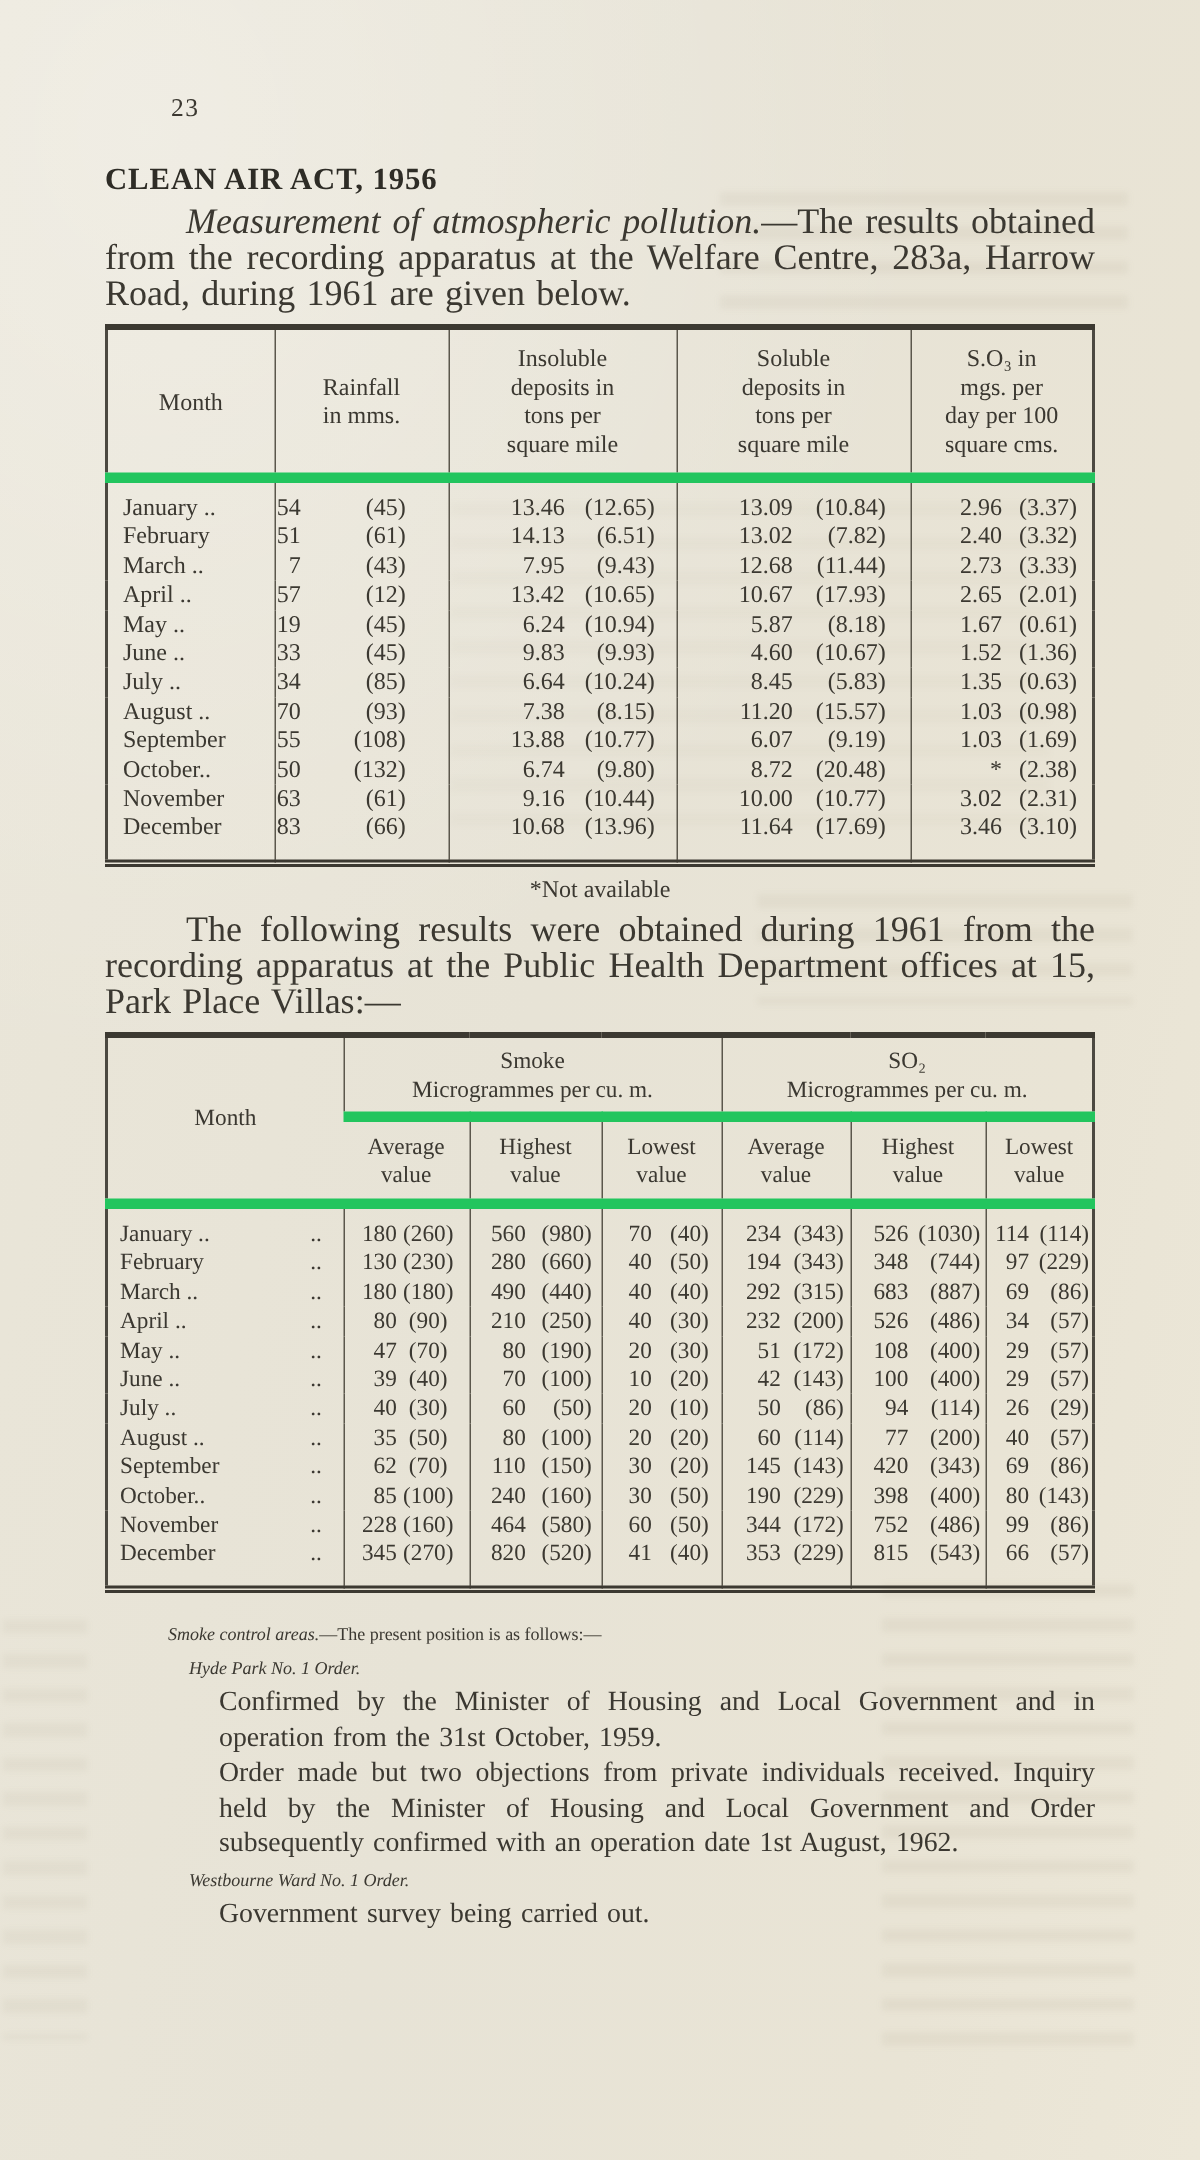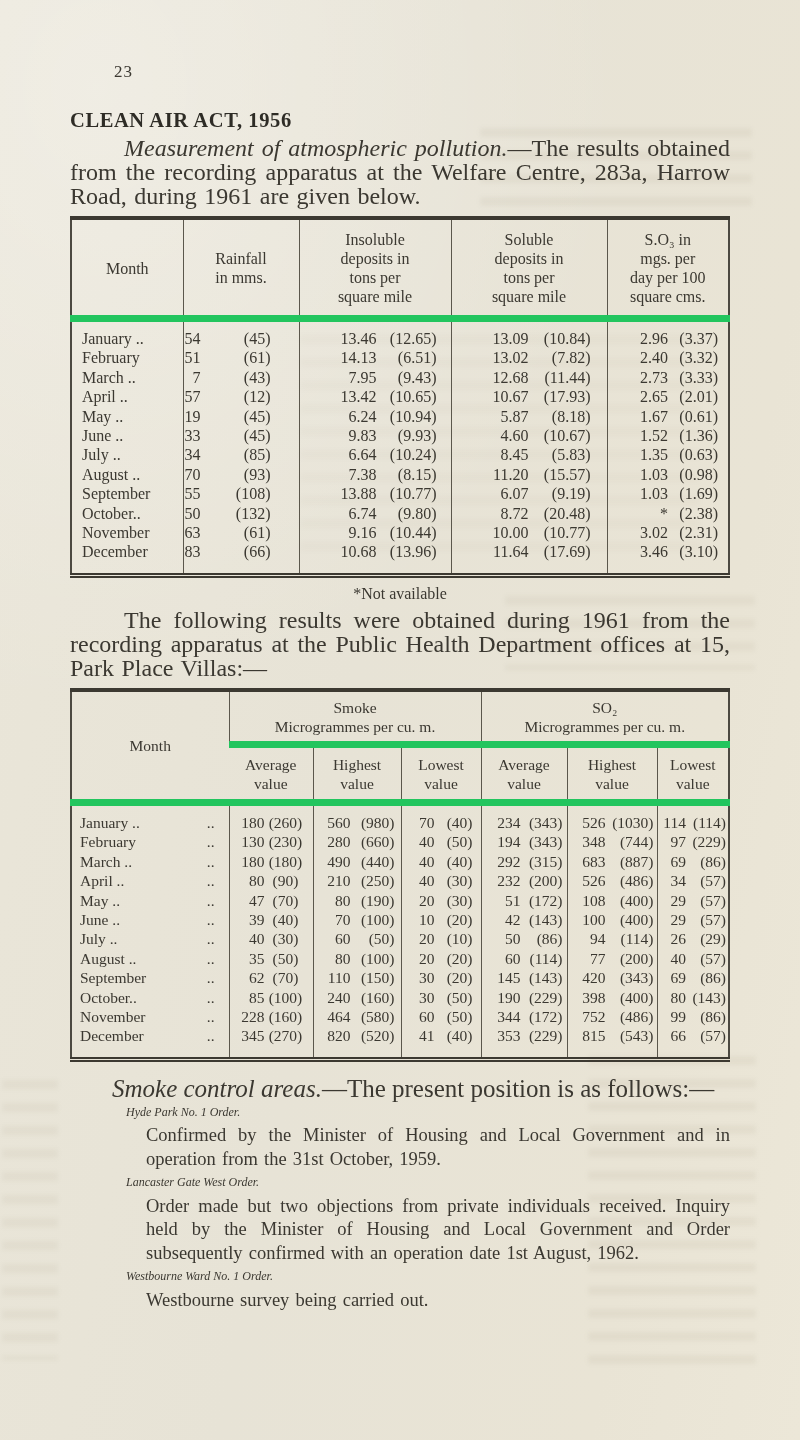--- a/index.html
+++ b/index.html
@@ -50,21 +50,21 @@
   .t2 tbody tr:first-child td{padding-top:7px;}
   .t2 tbody tr:last-child td{padding-bottom:11px;}
   .m2{display:flex;justify-content:space-between;padding-left:8px;padding-right:14px;}
   .t2 .d0 .p{width:42px;text-align:center;} .t2 .d0{padding-right:6px !important;}
   .t2 .d1 .p{width:44px;} .t2 .d1{padding-right:6px !important;}
   .t2 .d2 .p{width:38px;} .t2 .d2{padding-right:8px !important;}
   .t2 .d3 .p{width:42px;} .t2 .d3{padding-right:4px !important;}
   .t2 .d4 .p{width:48px;} .t2 .d4{padding-right:3px !important;}
   .t2 .d5 .p{width:40px;} .t2 .d5{padding-right:2px !important;}
 
-  .smoke-lead{margin:15px 0 0 0;font-size:25px;line-height:24px;text-indent:42px;}
+  .smoke-lead{margin:15px 0 0 0;font-size:12px;line-height:24px;text-indent:42px;}
   .order{margin:0;}
   .order-name{margin-left:56px;font-style:italic;font-size:12px;line-height:23.5px;}
   .order-body{margin-left:76px;font-size:18.5px;line-height:23.5px;text-align:justify;word-spacing:1.5px;}
 </style>
 </head>
 <body>
 
 <div class="ghost" style="left:480px;top:128px;width:272px;height:88px;opacity:.55;"></div>
 <div class="ghost" style="left:505px;top:596px;width:250px;height:74px;opacity:.5;"></div>
 <div class="ghost" style="left:300px;top:335px;width:400px;height:225px;opacity:.25;"></div>
@@ -1004,22 +1004,21 @@
   </table>
 
   <p class="smoke-lead"><span class="it">Smoke control areas.</span><span>—The present position is as follows:—</span></p>
 
   <div>
       <div class="order">
         <div class="order-name">Hyde Park No. 1 Order.</div>
         <div class="order-body">Confirmed by the Minister of Housing and Local Government and in operation from the 31st October, 1959.</div>
       </div>
       <div class="order">
-        <div class="order-name">Lancaster Gate West Order.</div>
         <div class="order-body">Order made but two objections from private individuals received.  Inquiry held by the Minister of Housing and Local Government and Order subsequently confirmed with an operation date 1st August, 1962.</div>
       </div>
       <div class="order">
         <div class="order-name">Westbourne Ward No. 1 Order.</div>
-        <div class="order-body">Westbourne survey being carried out.</div>
+        <div class="order-body">Government survey being carried out.</div>
       </div>
     </div>
 
 </div>
 
 </body></html>

